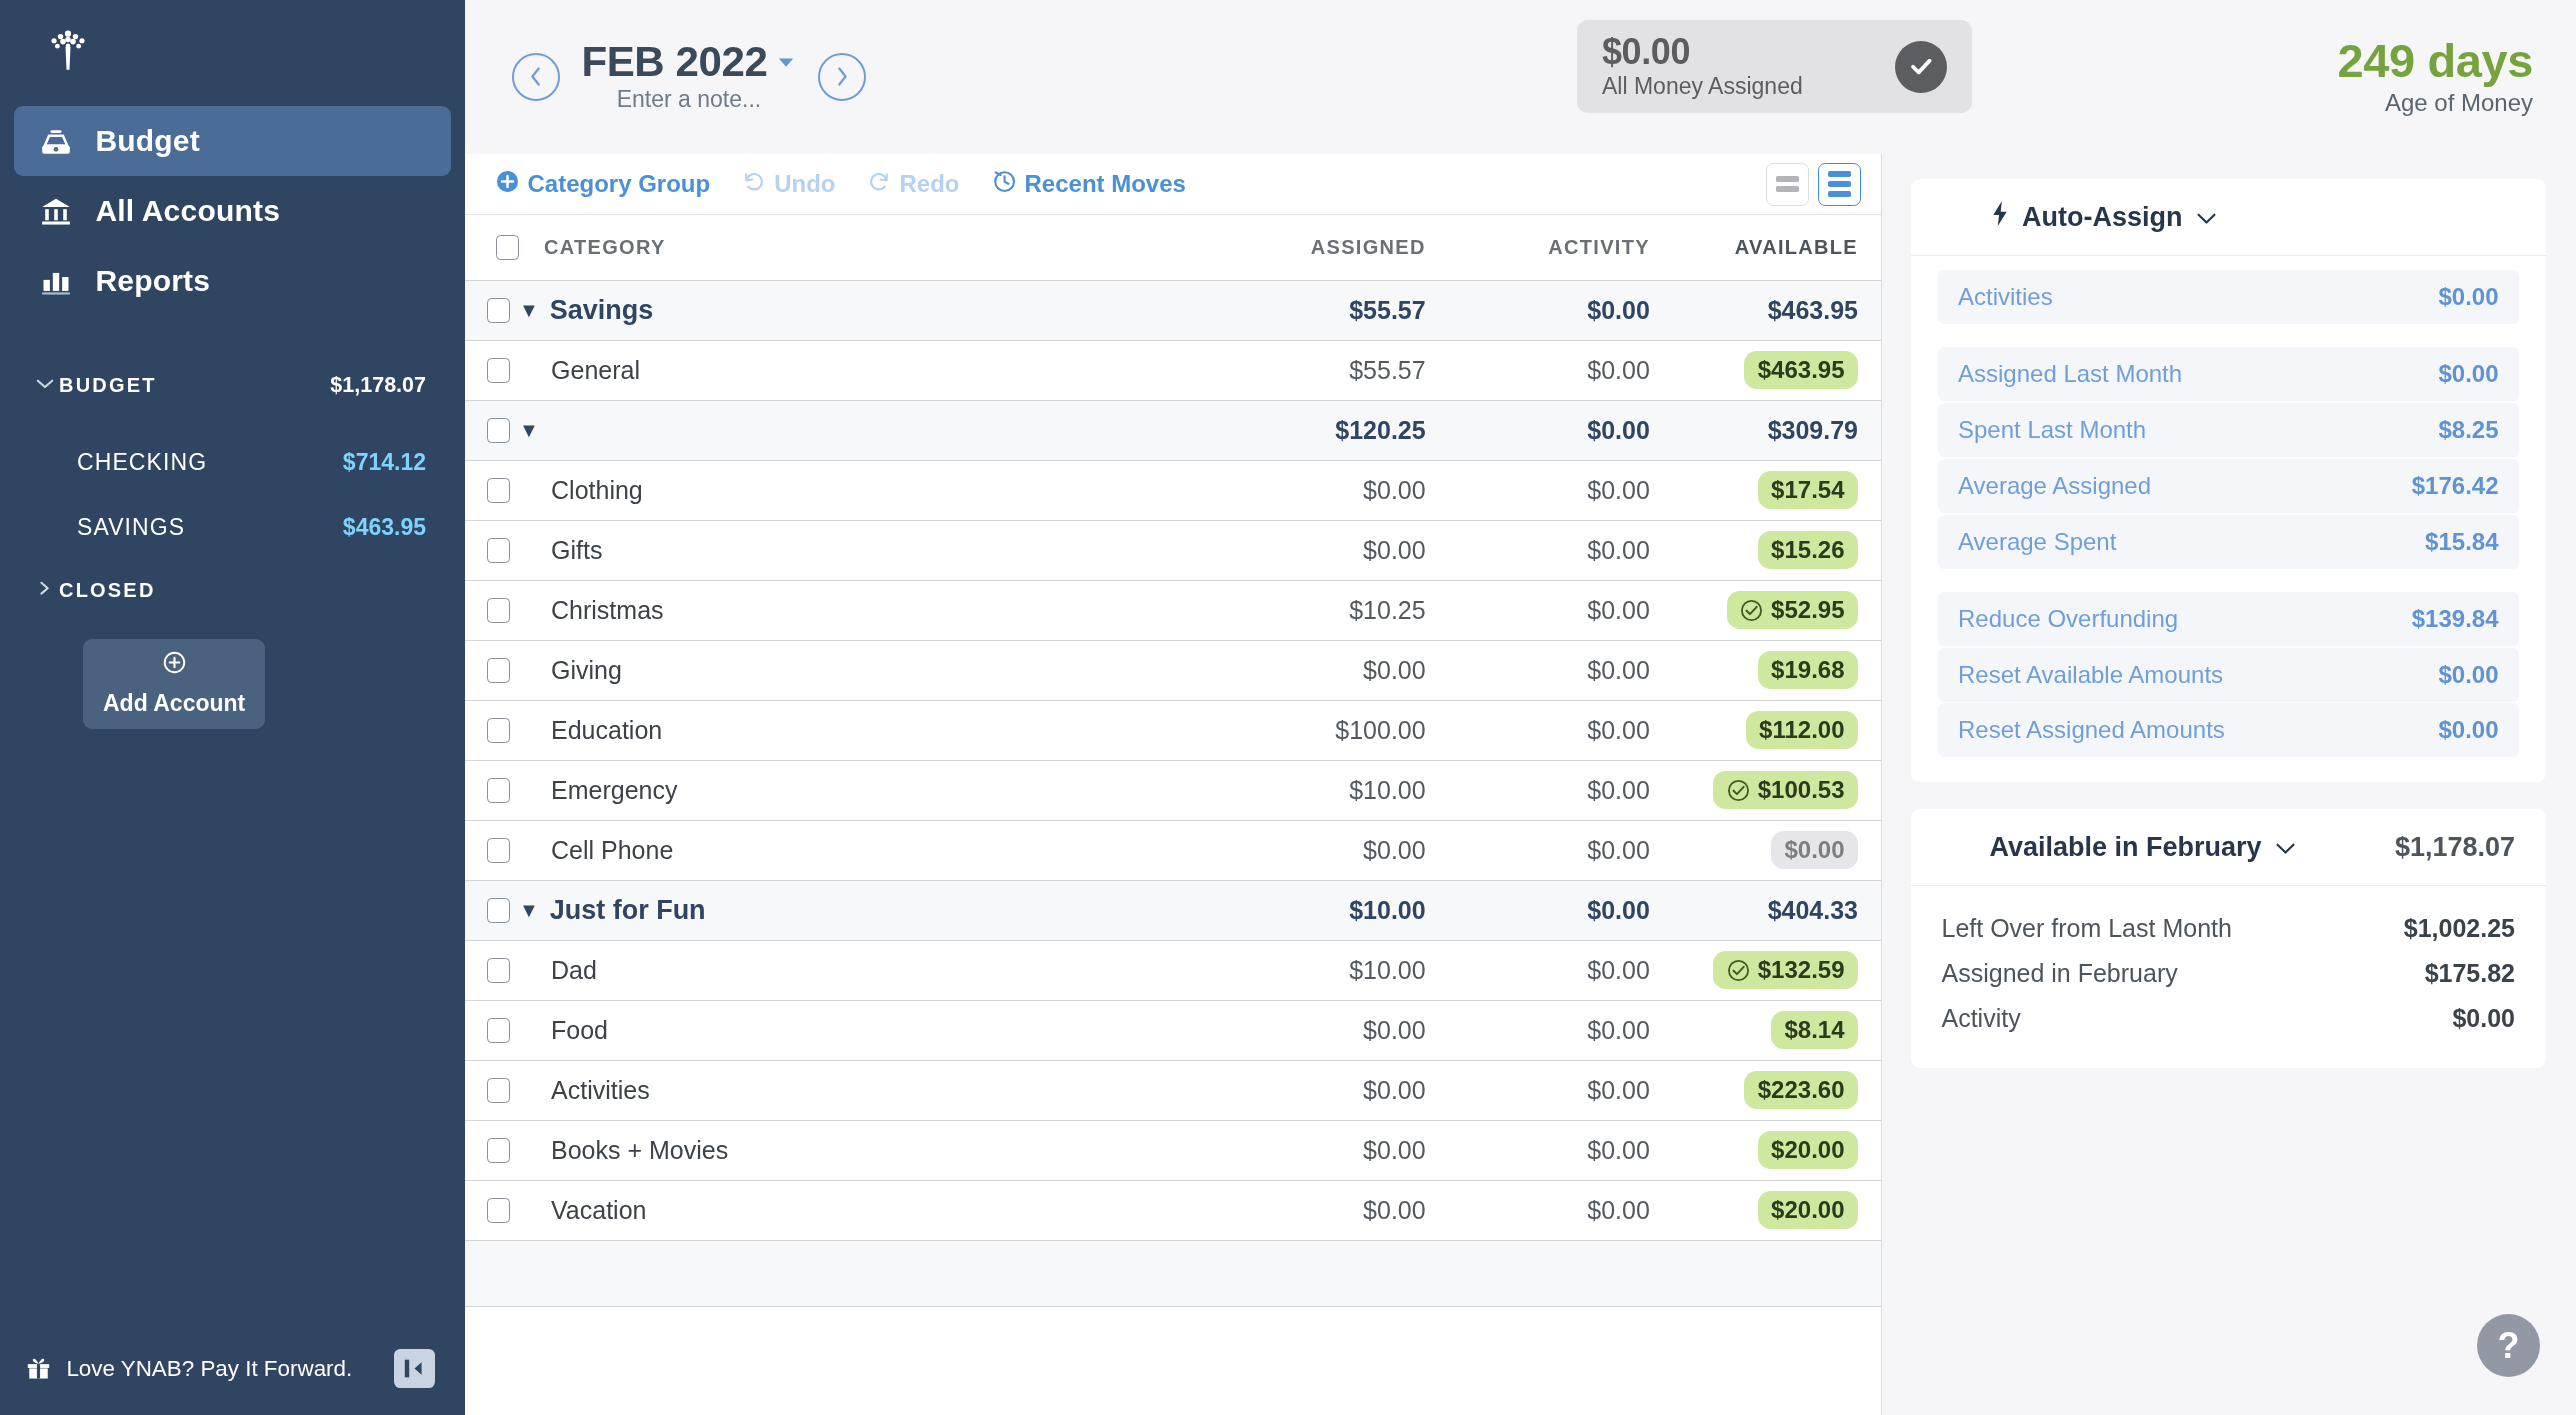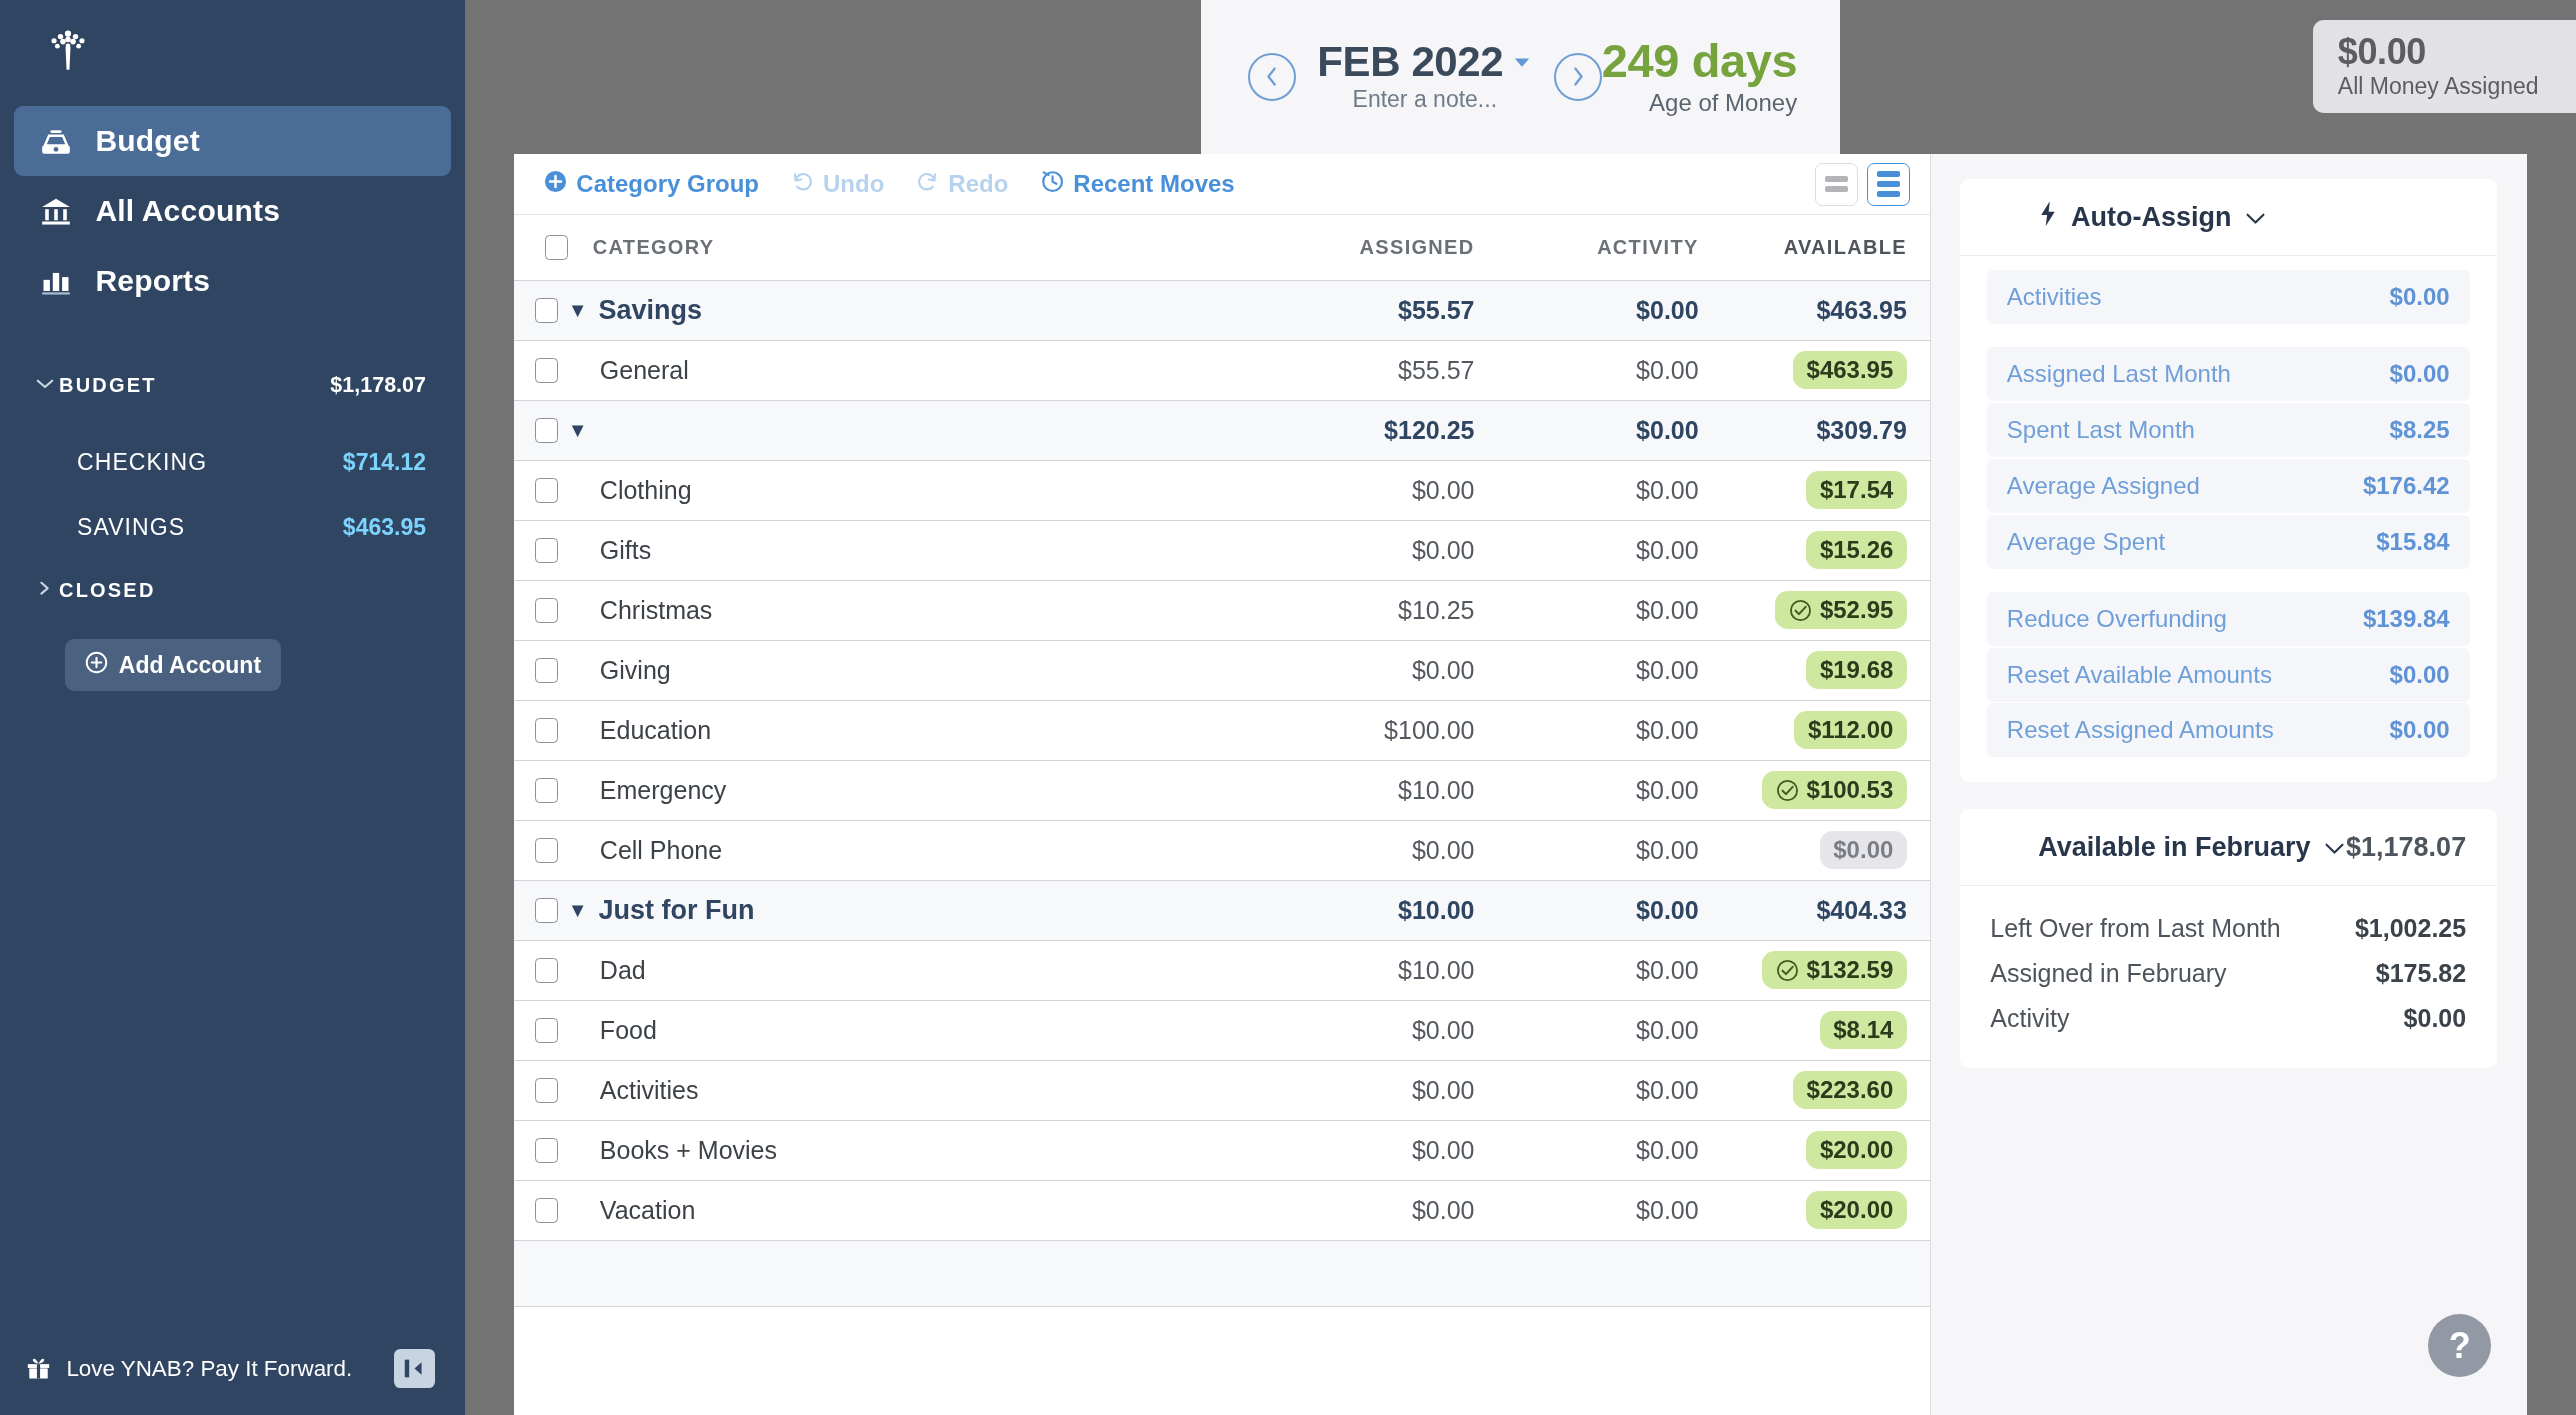--- a/index.html
+++ b/index.html
@@ -51,46 +51,46 @@
   .acct-row {
     display: flex; align-items: flex-end;
     height: 65px; padding-left: 41px; cursor: pointer;
   }
   .acct-name { flex:1; font-size: 23px; letter-spacing: 1.1px; color:#ffffff; font-weight:500;}
   .acct-amt { font-size: 23px; color:#7dd3fc; font-weight:700; }
 
   .closed-head { margin-top: 23px; }
 
   .add-account {
-    margin: 23px 0 0 29px;
+    margin: 23px 0 0 47px;
     display: inline-flex; align-items: center; gap: 10.8px;
     background: #4a617f;
     border-radius: 9px;
     padding: 11.7px 20px;
     cursor: pointer;
-    font-size: 23px; font-weight: 700; color: #ffffff;
+    font-size: 23px; font-weight: 700; color: #ffffff; flex-direction: column;
   }
 
   .sidebar-footer {
     position: absolute; left: 0; bottom: 0;
     width: 465px; height: 93px;
     display: flex; align-items: center;
     padding: 0 30.5px 0 25px;
     gap: 14.4px;
   }
   .footer-text { flex:1; font-size: 22.4px; color:#ffffff; font-weight:500; }
   .collapse-btn {
     width: 41px; height: 39px; border-radius: 6.3px;
     background: #c9d4e2;
     display:flex; align-items:center; justify-content:center;
     cursor: pointer;
   }
 
   
-  .main { flex: 1; display: flex; flex-direction: column; background:#737373; min-width:0;align-items:center;}
+  .main { flex: 1; display: flex; flex-direction: column; background:#4d7c0f; min-width:0;}
 
   .topbar {
     height: 154px;
     display: flex; align-items: center;
     padding: 0 43px 0 47px;
     background: #f6f6f9;
     position: relative;
   }
   .month-nav { display:flex; align-items:center; gap: 0; }
   .circ-btn {

